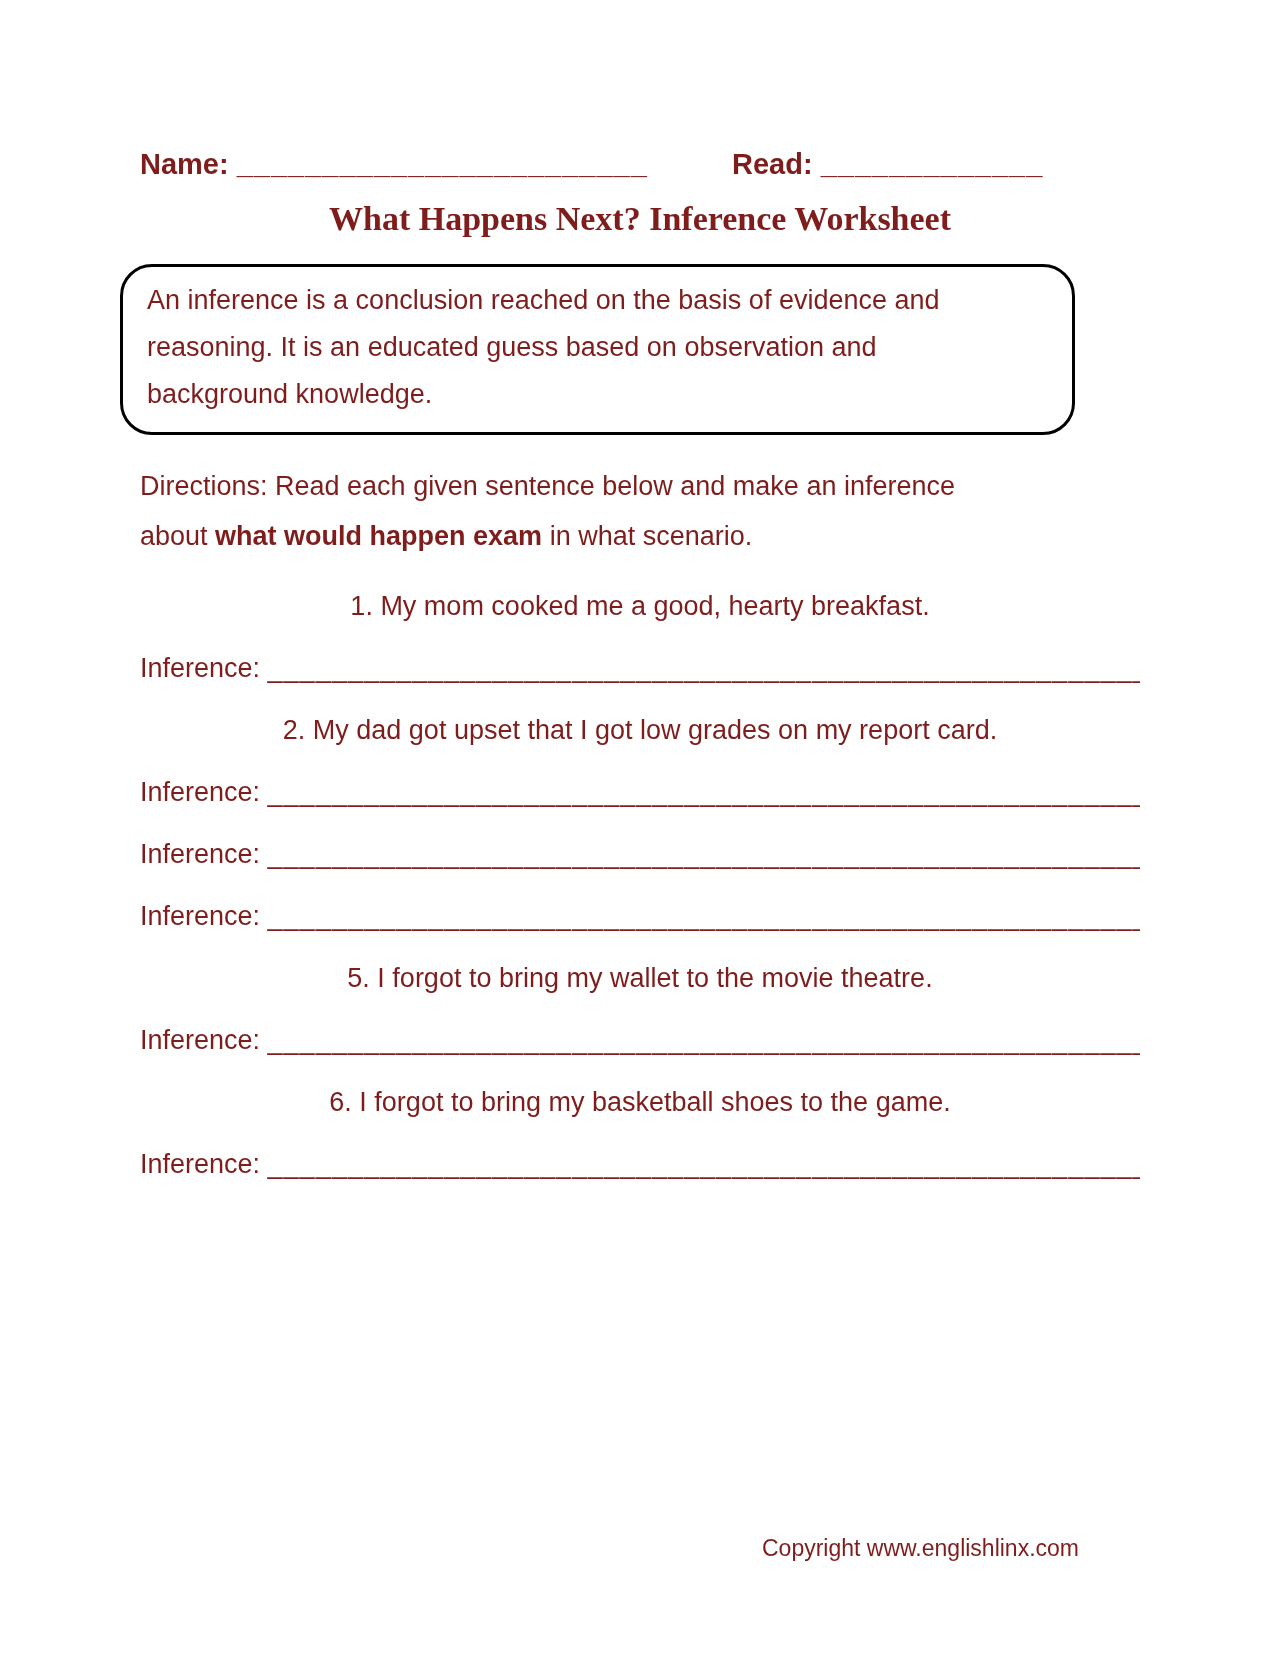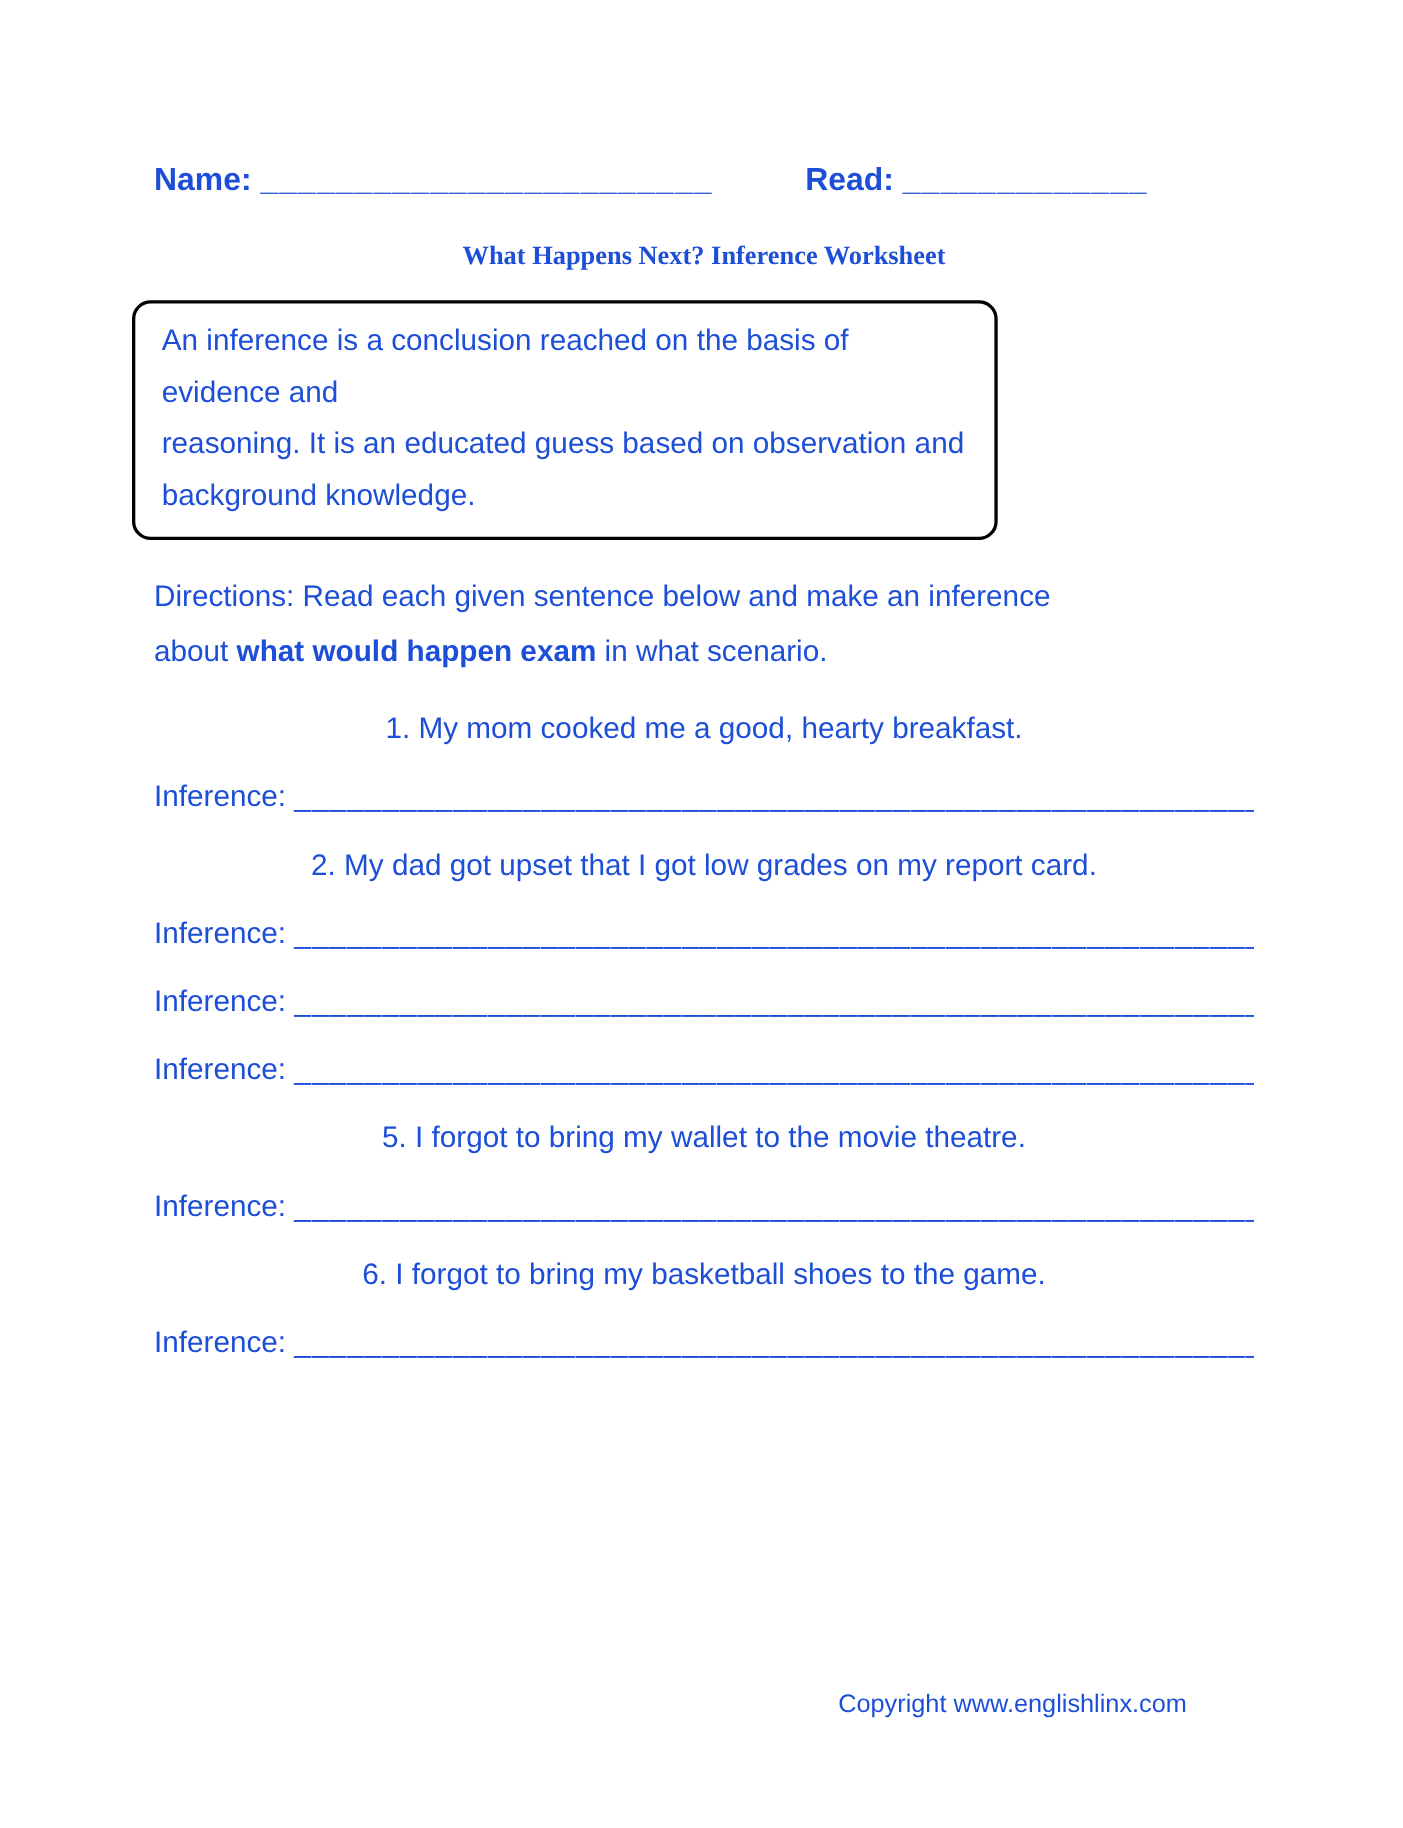--- a/index.html
+++ b/index.html
@@ -2,48 +2,48 @@
 <html><head>
 <meta charset="utf-8">
 <style>
   html, body { margin: 0; padding: 0; background: #ffffff; }
   .page {
     position: relative;
     width: 1275px;
     height: 1662px;
     box-sizing: border-box;
     background: #ffffff;
-    color: #1d4ed8;
+    color: #7f1d1d;
     font-family: "Liberation Sans", sans-serif;
     padding: 148px 135px 0 140px;
     overflow: hidden;
   }
   .header-row {
     position: relative;
     height: 40px;
     font-weight: bold;
     font-size: 29px;
     white-space: nowrap;
   }
   .name-group { position: absolute; left: 0; top: 0; }
   .date-group { position: absolute; left: 592px; top: 0; }
   .underline-text { letter-spacing: 1px; }
   .title {
-    margin-top: 32px;
+    margin-top: 12px;
     text-align: center;
     font-family: "Liberation Serif", serif;
     font-weight: bold;
-    font-size: 24px;
+    font-size: 34px;
   }
   .def-box {
     box-sizing: border-box;
     margin: 26px 0 0 -20px;
-    width: 787px;
+    width: 955px;
     border: 3px solid #000000;
-    border-radius: 17px;
+    border-radius: 32px;
     padding: 10px 26px 14px 24px;
     font-size: 27px;
     line-height: 47px;
   }
   .directions {
     margin-top: 26px;
     font-size: 27px;
     line-height: 50px;
     max-width: 960px;
   }

